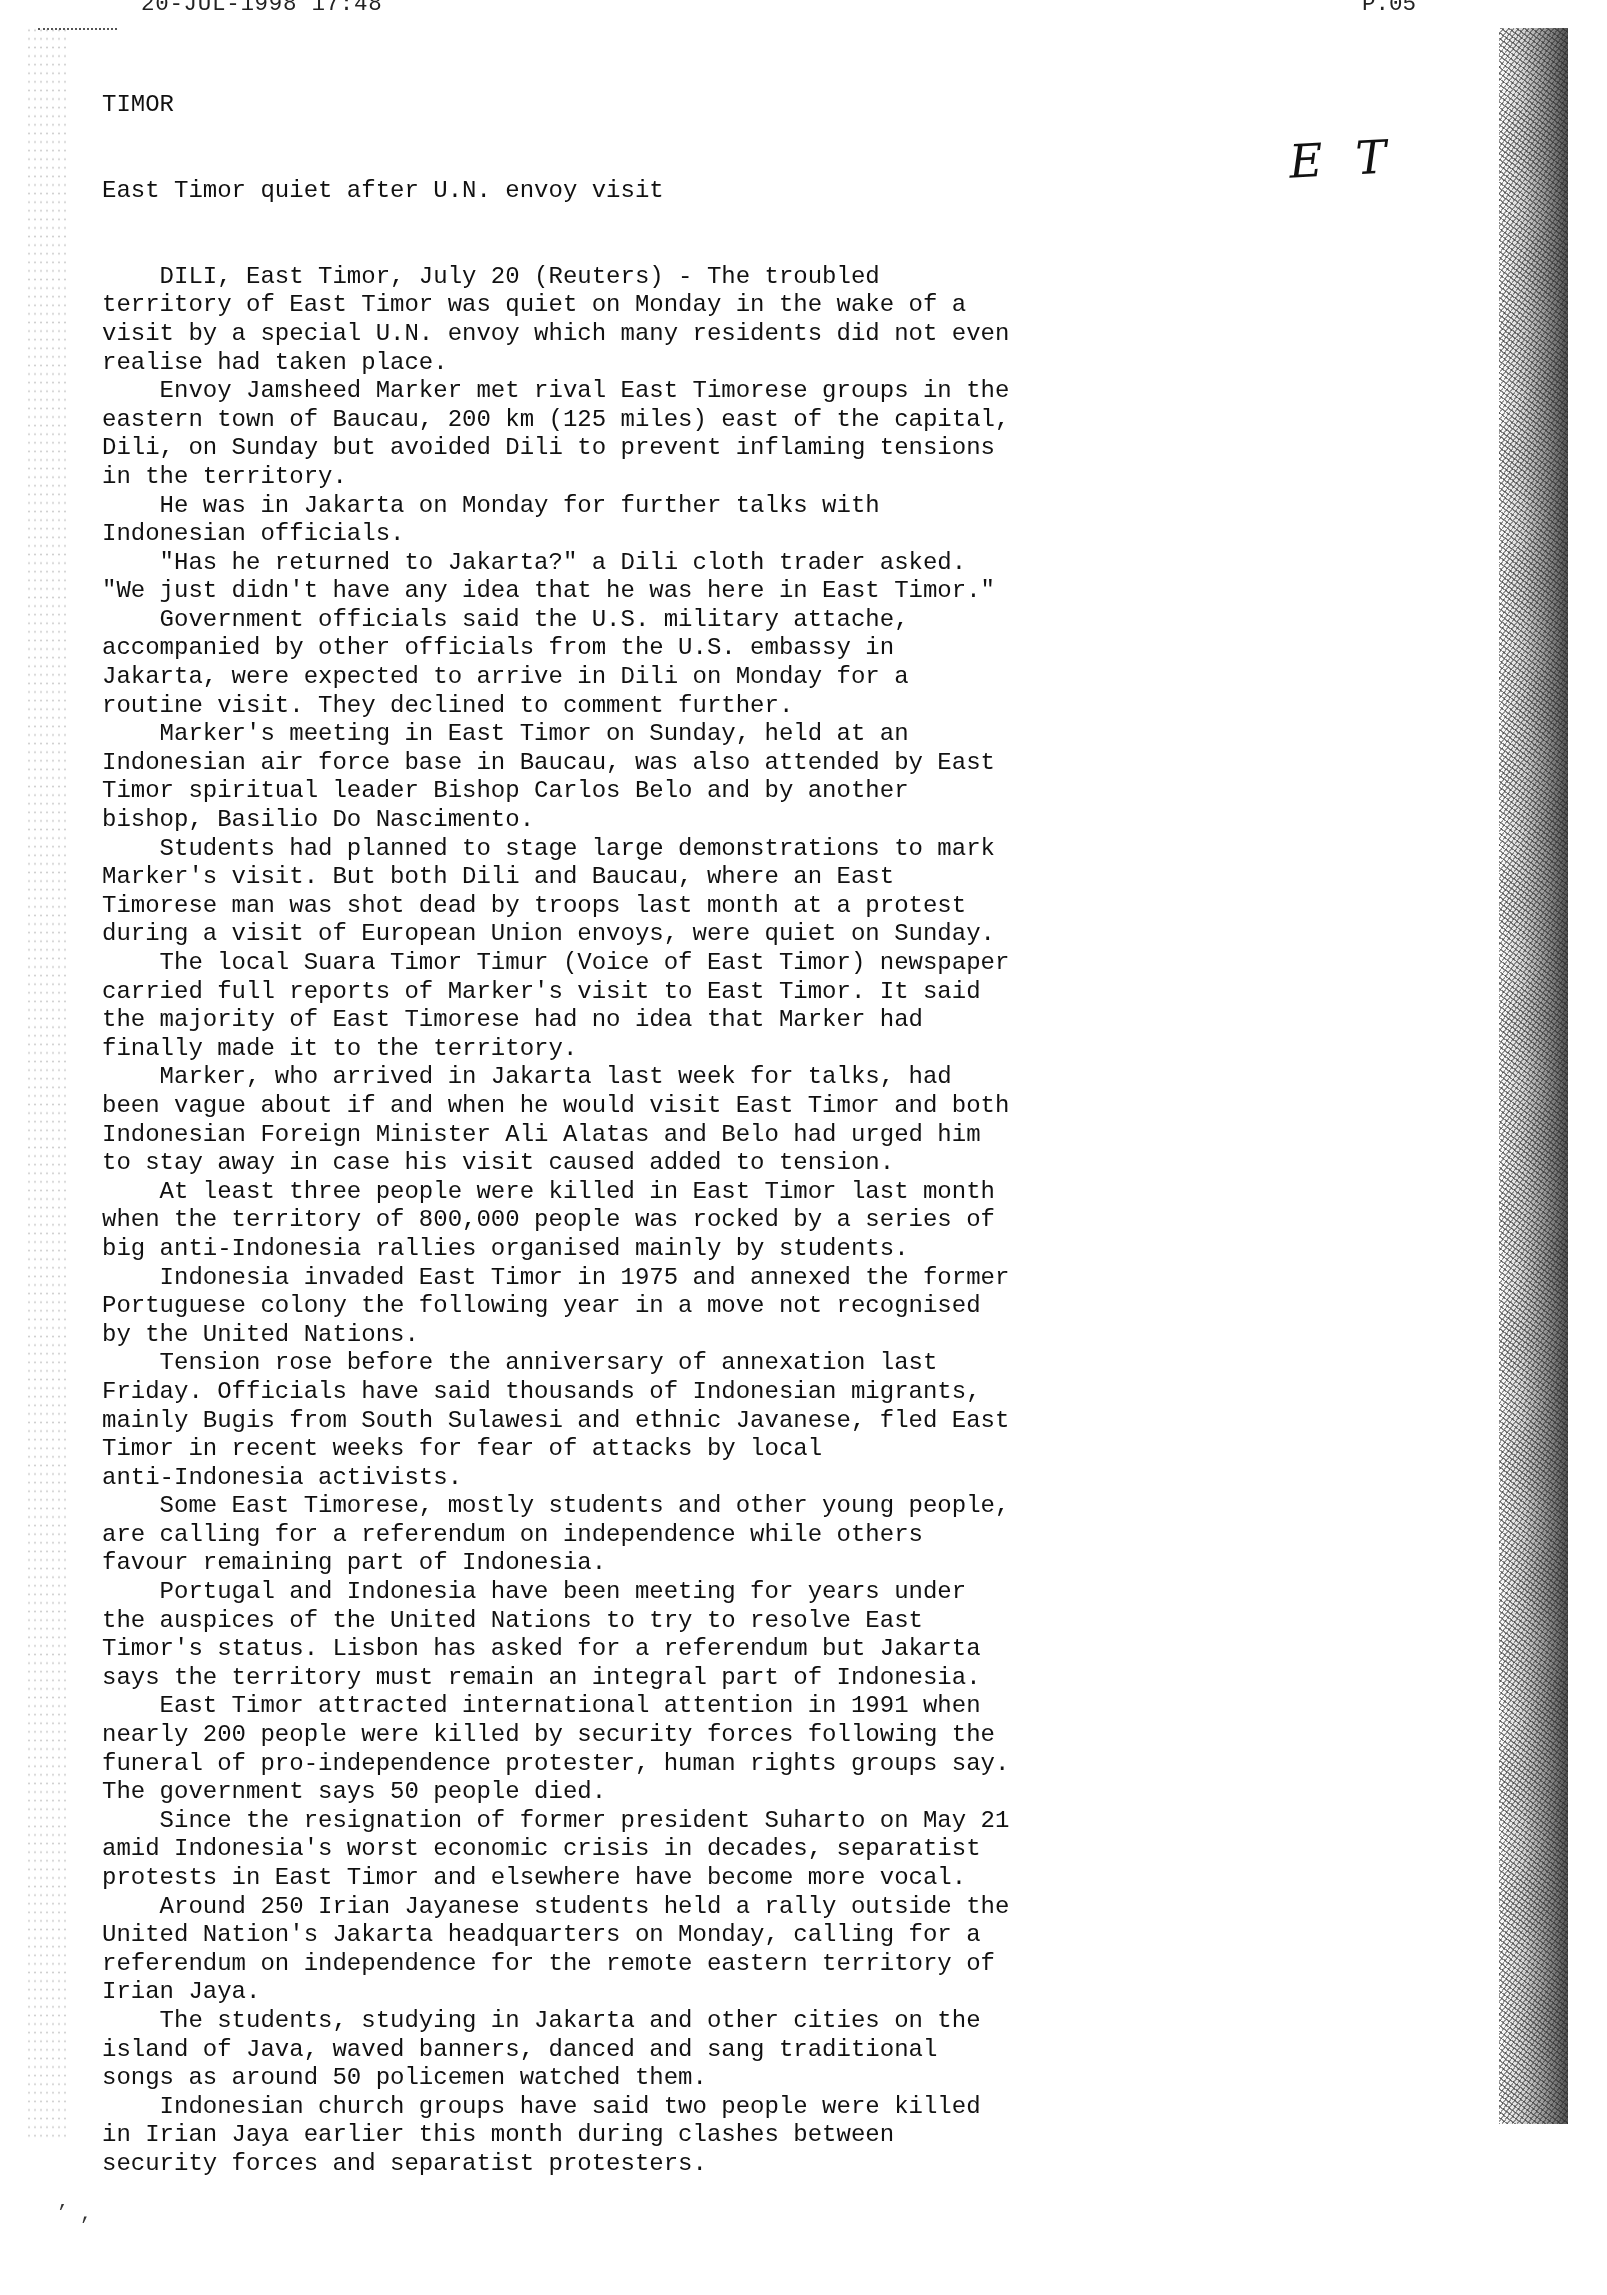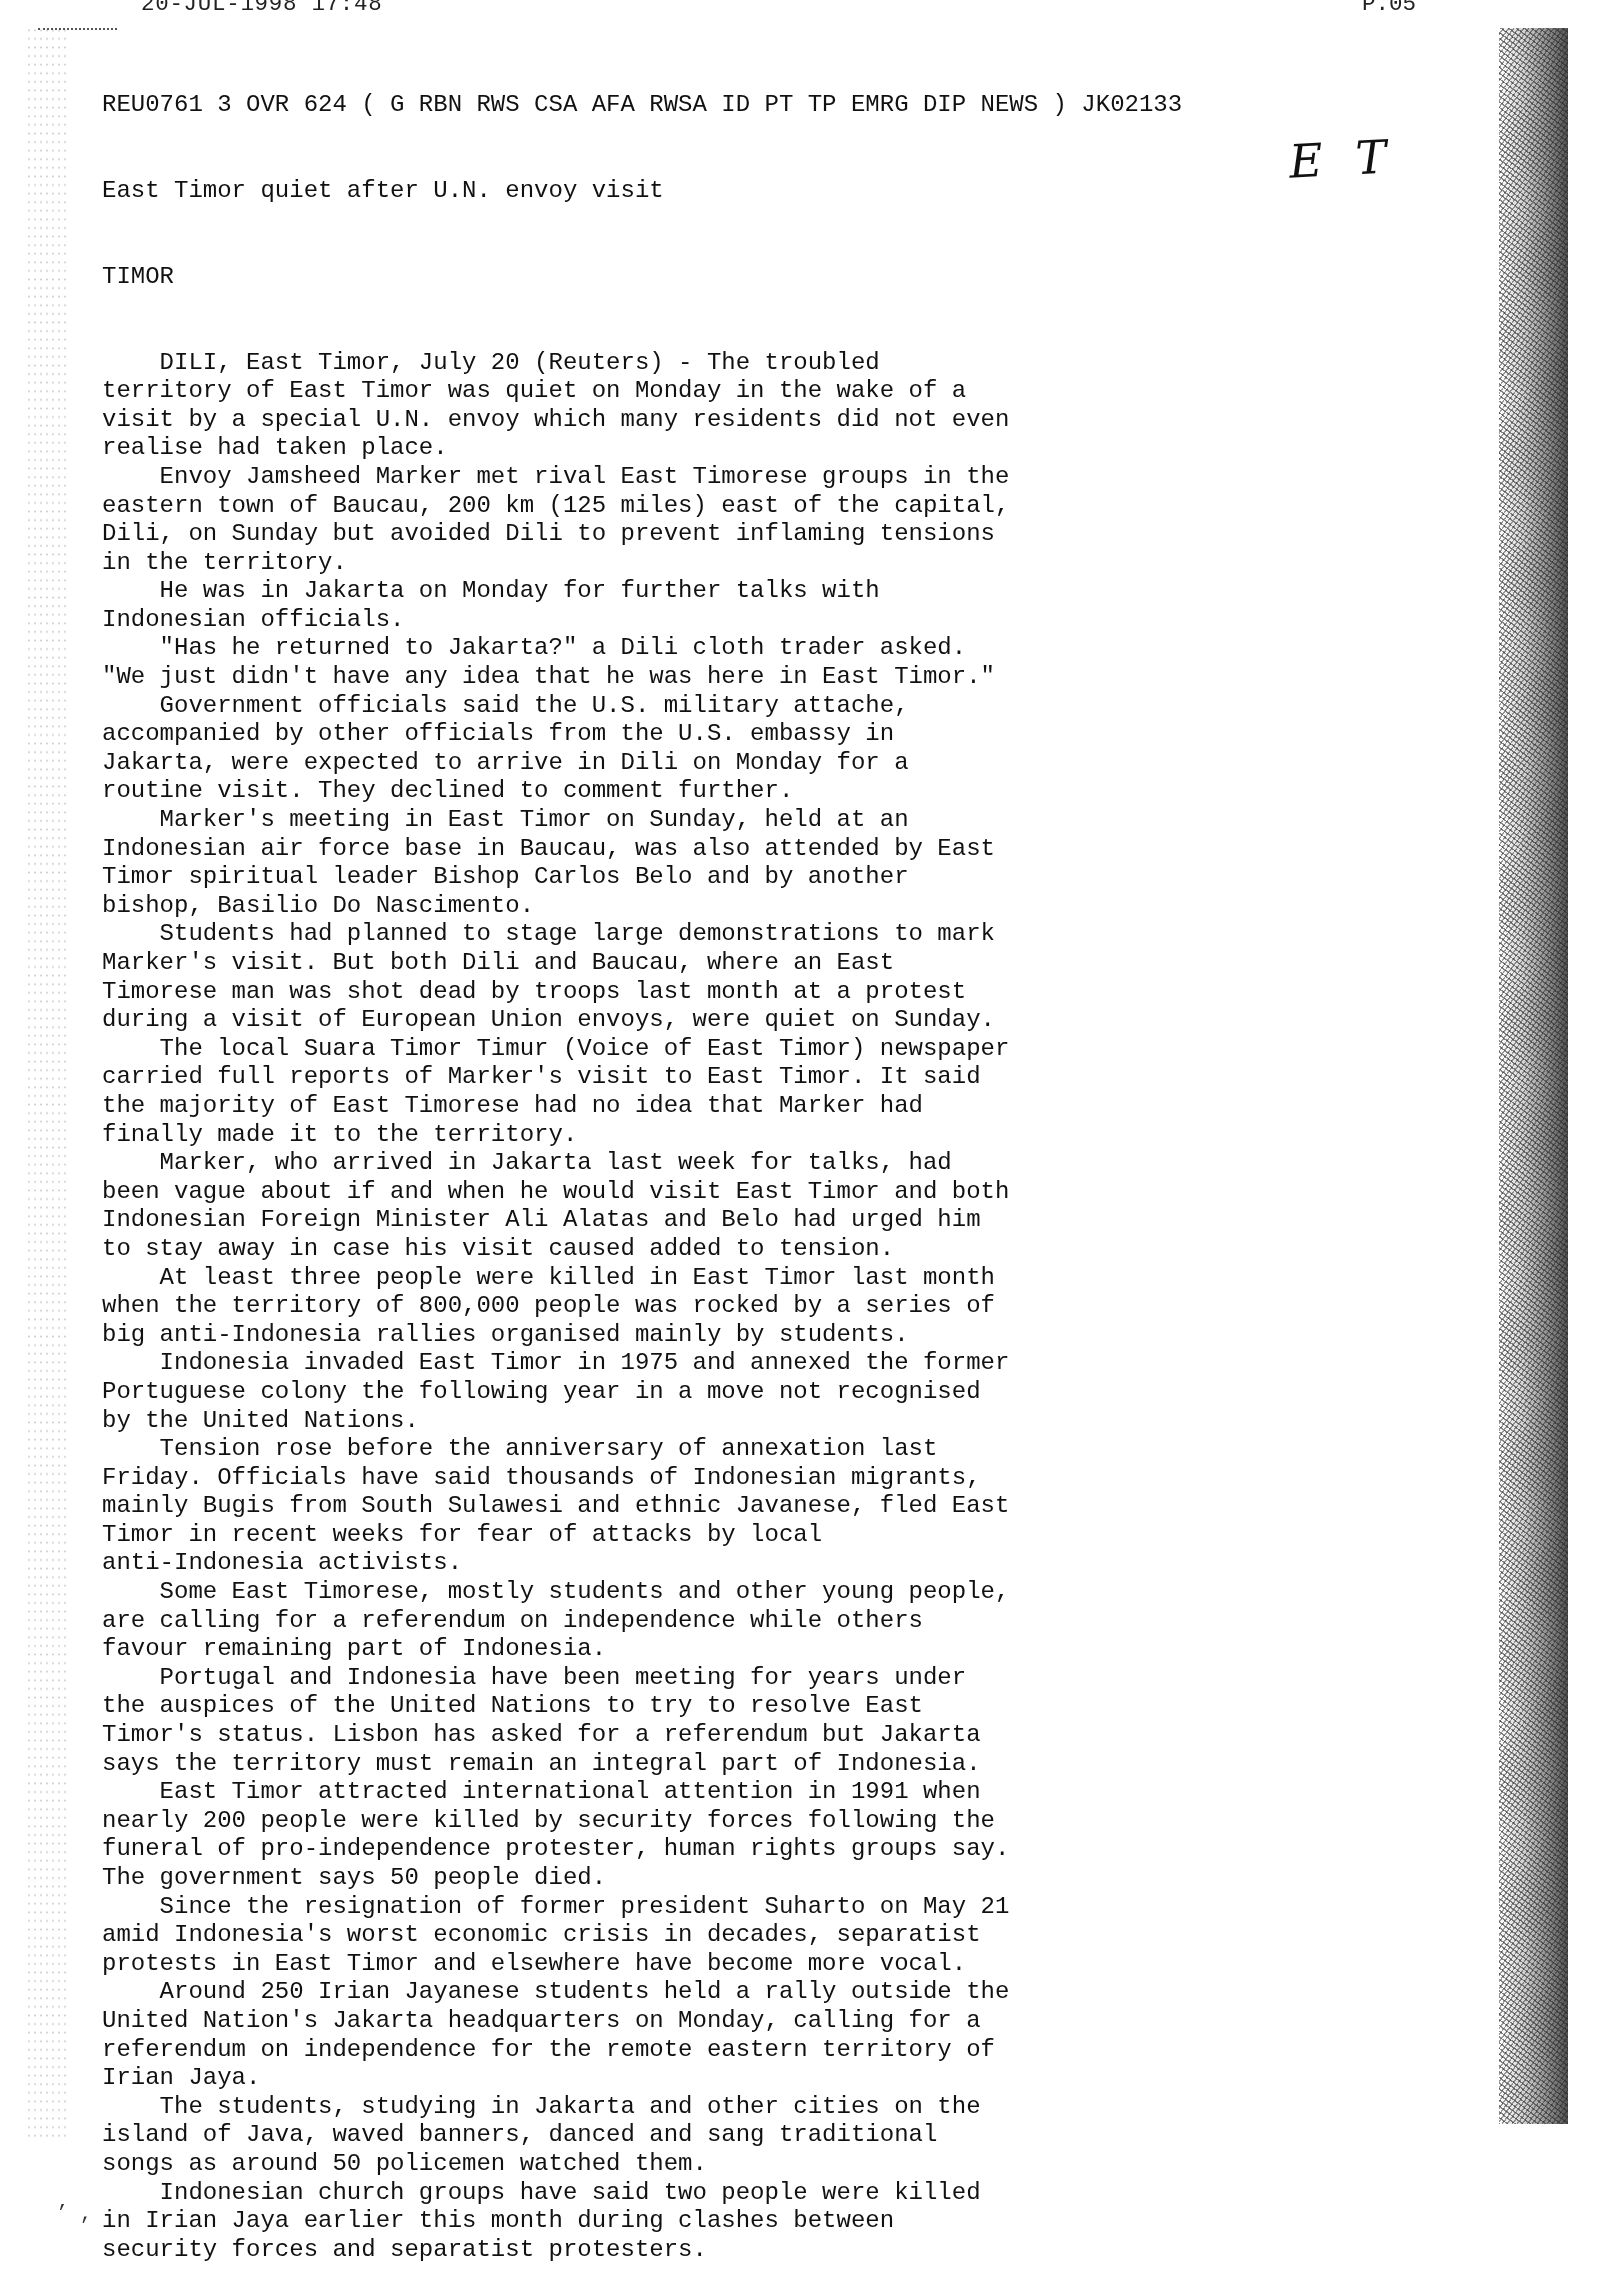--- a/index.html
+++ b/index.html
@@ -53,23 +53,22 @@
   <span class="fax-page">P.05</span>
 </div>
 
 <div class="top-dots"></div>
 <div class="left-noise"></div>
 <div class="right-edge"></div>
 
 <div class="handwriting">E T</div>
 
 <div class="document">
-  <span class="line">REU0761 3 OVR 624 ( G RBN RWS CSA AFA RWSA ID PT TP EMRG DIP NEWS ) JK02133</span>
+  <span class="line">TIMOR</span>
   <span class="line">East Timor quiet after U.N. envoy visit</span>
-  <span class="line">TIMOR</span>
   <div id="body-lines"><span class="line">    DILI, East Timor, July 20 (Reuters) - The troubled</span><span class="line">territory of East Timor was quiet on Monday in the wake of a</span><span class="line">visit by a special U.N. envoy which many residents did not even</span><span class="line">realise had taken place.</span><span class="line">    Envoy Jamsheed Marker met rival East Timorese groups in the</span><span class="line">eastern town of Baucau, 200 km (125 miles) east of the capital,</span><span class="line">Dili, on Sunday but avoided Dili to prevent inflaming tensions</span><span class="line">in the territory.</span><span class="line">    He was in Jakarta on Monday for further talks with</span><span class="line">Indonesian officials.</span><span class="line">    "Has he returned to Jakarta?" a Dili cloth trader asked.</span><span class="line">"We just didn't have any idea that he was here in East Timor."</span><span class="line">    Government officials said the U.S. military attache,</span><span class="line">accompanied by other officials from the U.S. embassy in</span><span class="line">Jakarta, were expected to arrive in Dili on Monday for a</span><span class="line">routine visit. They declined to comment further.</span><span class="line">    Marker's meeting in East Timor on Sunday, held at an</span><span class="line">Indonesian air force base in Baucau, was also attended by East</span><span class="line">Timor spiritual leader Bishop Carlos Belo and by another</span><span class="line">bishop, Basilio Do Nascimento.</span><span class="line">    Students had planned to stage large demonstrations to mark</span><span class="line">Marker's visit. But both Dili and Baucau, where an East</span><span class="line">Timorese man was shot dead by troops last month at a protest</span><span class="line">during a visit of European Union envoys, were quiet on Sunday.</span><span class="line">    The local Suara Timor Timur (Voice of East Timor) newspaper</span><span class="line">carried full reports of Marker's visit to East Timor. It said</span><span class="line">the majority of East Timorese had no idea that Marker had</span><span class="line">finally made it to the territory.</span><span class="line">    Marker, who arrived in Jakarta last week for talks, had</span><span class="line">been vague about if and when he would visit East Timor and both</span><span class="line">Indonesian Foreign Minister Ali Alatas and Belo had urged him</span><span class="line">to stay away in case his visit caused added to tension.</span><span class="line">    At least three people were killed in East Timor last month</span><span class="line">when the territory of 800,000 people was rocked by a series of</span><span class="line">big anti-Indonesia rallies organised mainly by students.</span><span class="line">    Indonesia invaded East Timor in 1975 and annexed the former</span><span class="line">Portuguese colony the following year in a move not recognised</span><span class="line">by the United Nations.</span><span class="line">    Tension rose before the anniversary of annexation last</span><span class="line">Friday. Officials have said thousands of Indonesian migrants,</span><span class="line">mainly Bugis from South Sulawesi and ethnic Javanese, fled East</span><span class="line">Timor in recent weeks for fear of attacks by local</span><span class="line">anti-Indonesia activists.</span><span class="line">    Some East Timorese, mostly students and other young people,</span><span class="line">are calling for a referendum on independence while others</span><span class="line">favour remaining part of Indonesia.</span><span class="line">    Portugal and Indonesia have been meeting for years under</span><span class="line">the auspices of the United Nations to try to resolve East</span><span class="line">Timor's status. Lisbon has asked for a referendum but Jakarta</span><span class="line">says the territory must remain an integral part of Indonesia.</span><span class="line">    East Timor attracted international attention in 1991 when</span><span class="line">nearly 200 people were killed by security forces following the</span><span class="line">funeral of pro-independence protester, human rights groups say.</span><span class="line">The government says 50 people died.</span><span class="line">    Since the resignation of former president Suharto on May 21</span><span class="line">amid Indonesia's worst economic crisis in decades, separatist</span><span class="line">protests in East Timor and elsewhere have become more vocal.</span><span class="line">    Around 250 Irian Jayanese students held a rally outside the</span><span class="line">United Nation's Jakarta headquarters on Monday, calling for a</span><span class="line">referendum on independence for the remote eastern territory of</span><span class="line">Irian Jaya.</span><span class="line">    The students, studying in Jakarta and other cities on the</span><span class="line">island of Java, waved banners, danced and sang traditional</span><span class="line">songs as around 50 policemen watched them.</span><span class="line">    Indonesian church groups have said two people were killed</span><span class="line">in Irian Jaya earlier this month during clashes between</span><span class="line">security forces and separatist protesters.</span></div>
   
   
   
 </div>
 
 <div class="footer-mark">’ ,</div>
 
 
 </body></html>

